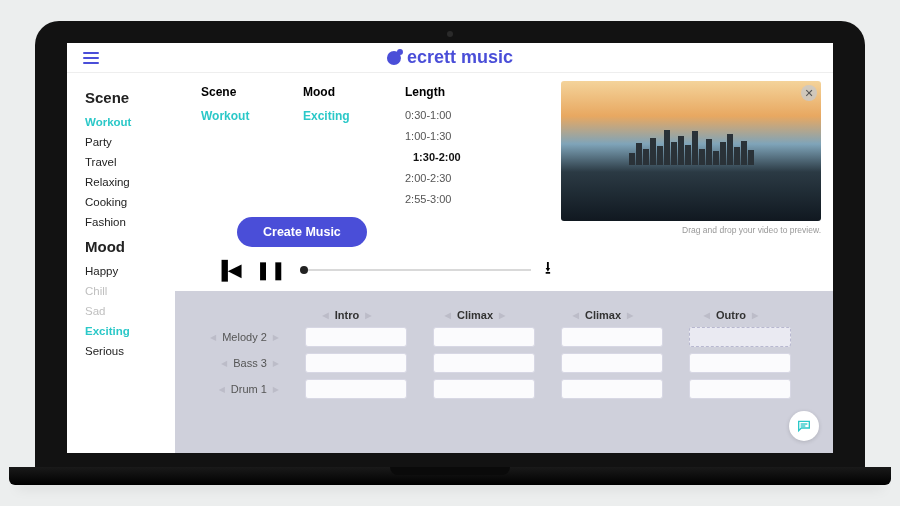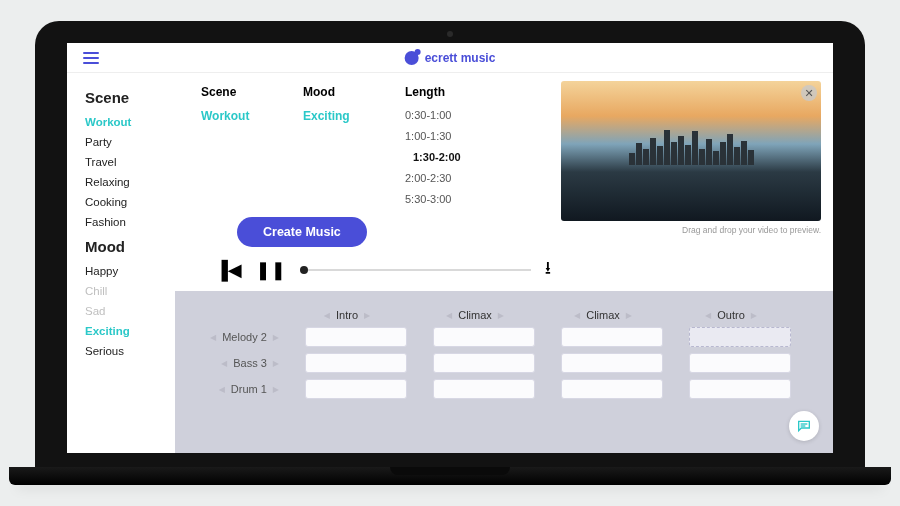--- a/index.html
+++ b/index.html
@@ -61,21 +61,21 @@
     align-items: center;
     padding: 0 16px;
     border-bottom: 1px solid #eee;
     position: relative;
   }
   .hamburger { display:flex;flex-direction:column;gap:3px;cursor:pointer; }
   .hamburger span { width:16px;height:2px;background:#4a4ed8;border-radius:1px;}
   .brand {
     position:absolute;left:50%;transform:translateX(-50%);
     display:flex;align-items:center;gap:6px;
-    color:#4a4ed8;font-weight:600;font-size:12px;
+    color:#4a4ed8;font-weight:600;font-size:18px;
   }
   .brand-logo{width:14px;height:14px;border-radius:50%;background:#4a4ed8;position:relative;}
   .brand-logo::after{content:"";position:absolute;right:-2px;top:-2px;width:6px;height:6px;border-radius:50%;background:#4a4ed8;}
 
   
   .content { display:flex; height: calc(100% - 30px); }
   .sidebar {
     width: 108px;
     padding: 10px 0 10px 18px;
     font-size: 11.5px;
@@ -111,21 +111,21 @@
     width:100%; height:140px;border-radius:3px;overflow:hidden;position:relative;
     background: linear-gradient(to bottom, #f4d39a 0%, #e8a861 25%, #7fa4b9 45%, #2b3a44 65%, #101820 100%);
   }
   .skyline{position:absolute;bottom:40%;left:0;right:0;height:28%;display:flex;align-items:flex-end;justify-content:center;gap:1px;}
   .skyline span{background:#2a3238;width:6px;}
   .closebtn{position:absolute;top:4px;right:4px;width:16px;height:16px;border-radius:50%;background:rgba(200,200,200,.8);color:#555;font-size:11px;display:flex;align-items:center;justify-content:center;cursor:pointer;}
   .hint{font-size:8.5px;color:#999;text-align:right;padding-top:4px;}
 
   
   .gridwrap{ background:#cfd0db; flex:1; padding:18px 42px 14px 18px; position:relative;}
-  .colheads{display:flex;margin-left:94px;gap:8px;margin-bottom:6px;}
+  .colheads{display:flex;margin-left:94px;gap:8px;margin-bottom:6px;font-weight:bold;}
   .colh{flex:1;display:flex;align-items:center;justify-content:center;gap:6px;font-size:11px;color:#333;}
   .tri{font-size:8px;color:#bcbcc8;}
   .gridrow{display:flex;align-items:center;gap:26px;margin-bottom:6px;}
   .rowlabel{width:86px;text-align:right;font-size:11px;color:#555;display:flex;align-items:center;justify-content:flex-end;gap:6px;}
   .cell{flex:1;height:20px;background:#fbfbfd;border:1px solid #d7d7e4;border-radius:3px;}
   .cell.dashed{border:1.5px dashed #b8b8d0;background:#eaeaf2;}
   .chat{position:absolute;bottom:12px;right:14px;width:30px;height:30px;border-radius:50%;background:#fff;display:flex;align-items:center;justify-content:center;box-shadow:0 1px 4px rgba(0,0,0,.15);cursor:pointer;}
   .chat svg{width:16px;height:16px;stroke:#2bc8c8;fill:none;stroke-width:2;}
 </style>
 </head>
@@ -177,21 +177,21 @@
                 <span style="width:62px">Length</span>
               </div>
               <div class="sel-row">
                 <span class="sel-val">Workout</span>
                 <span class="sel-val">Exciting</span>
                 <div class="length-list">
                   <div>0:30-1:00</div>
                   <div>1:00-1:30</div>
                   <div class="sel">1:30-2:00</div>
                   <div>2:00-2:30</div>
-                  <div>5:30-3:00</div>
+                  <div>2:55-3:00</div>
                 </div>
               </div>
               <button class="create-btn">Create Music</button>
               <div class="player">
                 <span class="picon">▐◀</span>
                 <span class="picon">❚❚</span>
                 <div class="progress"></div>
                 <span class="dl">⭳</span>
               </div>
             </div>

